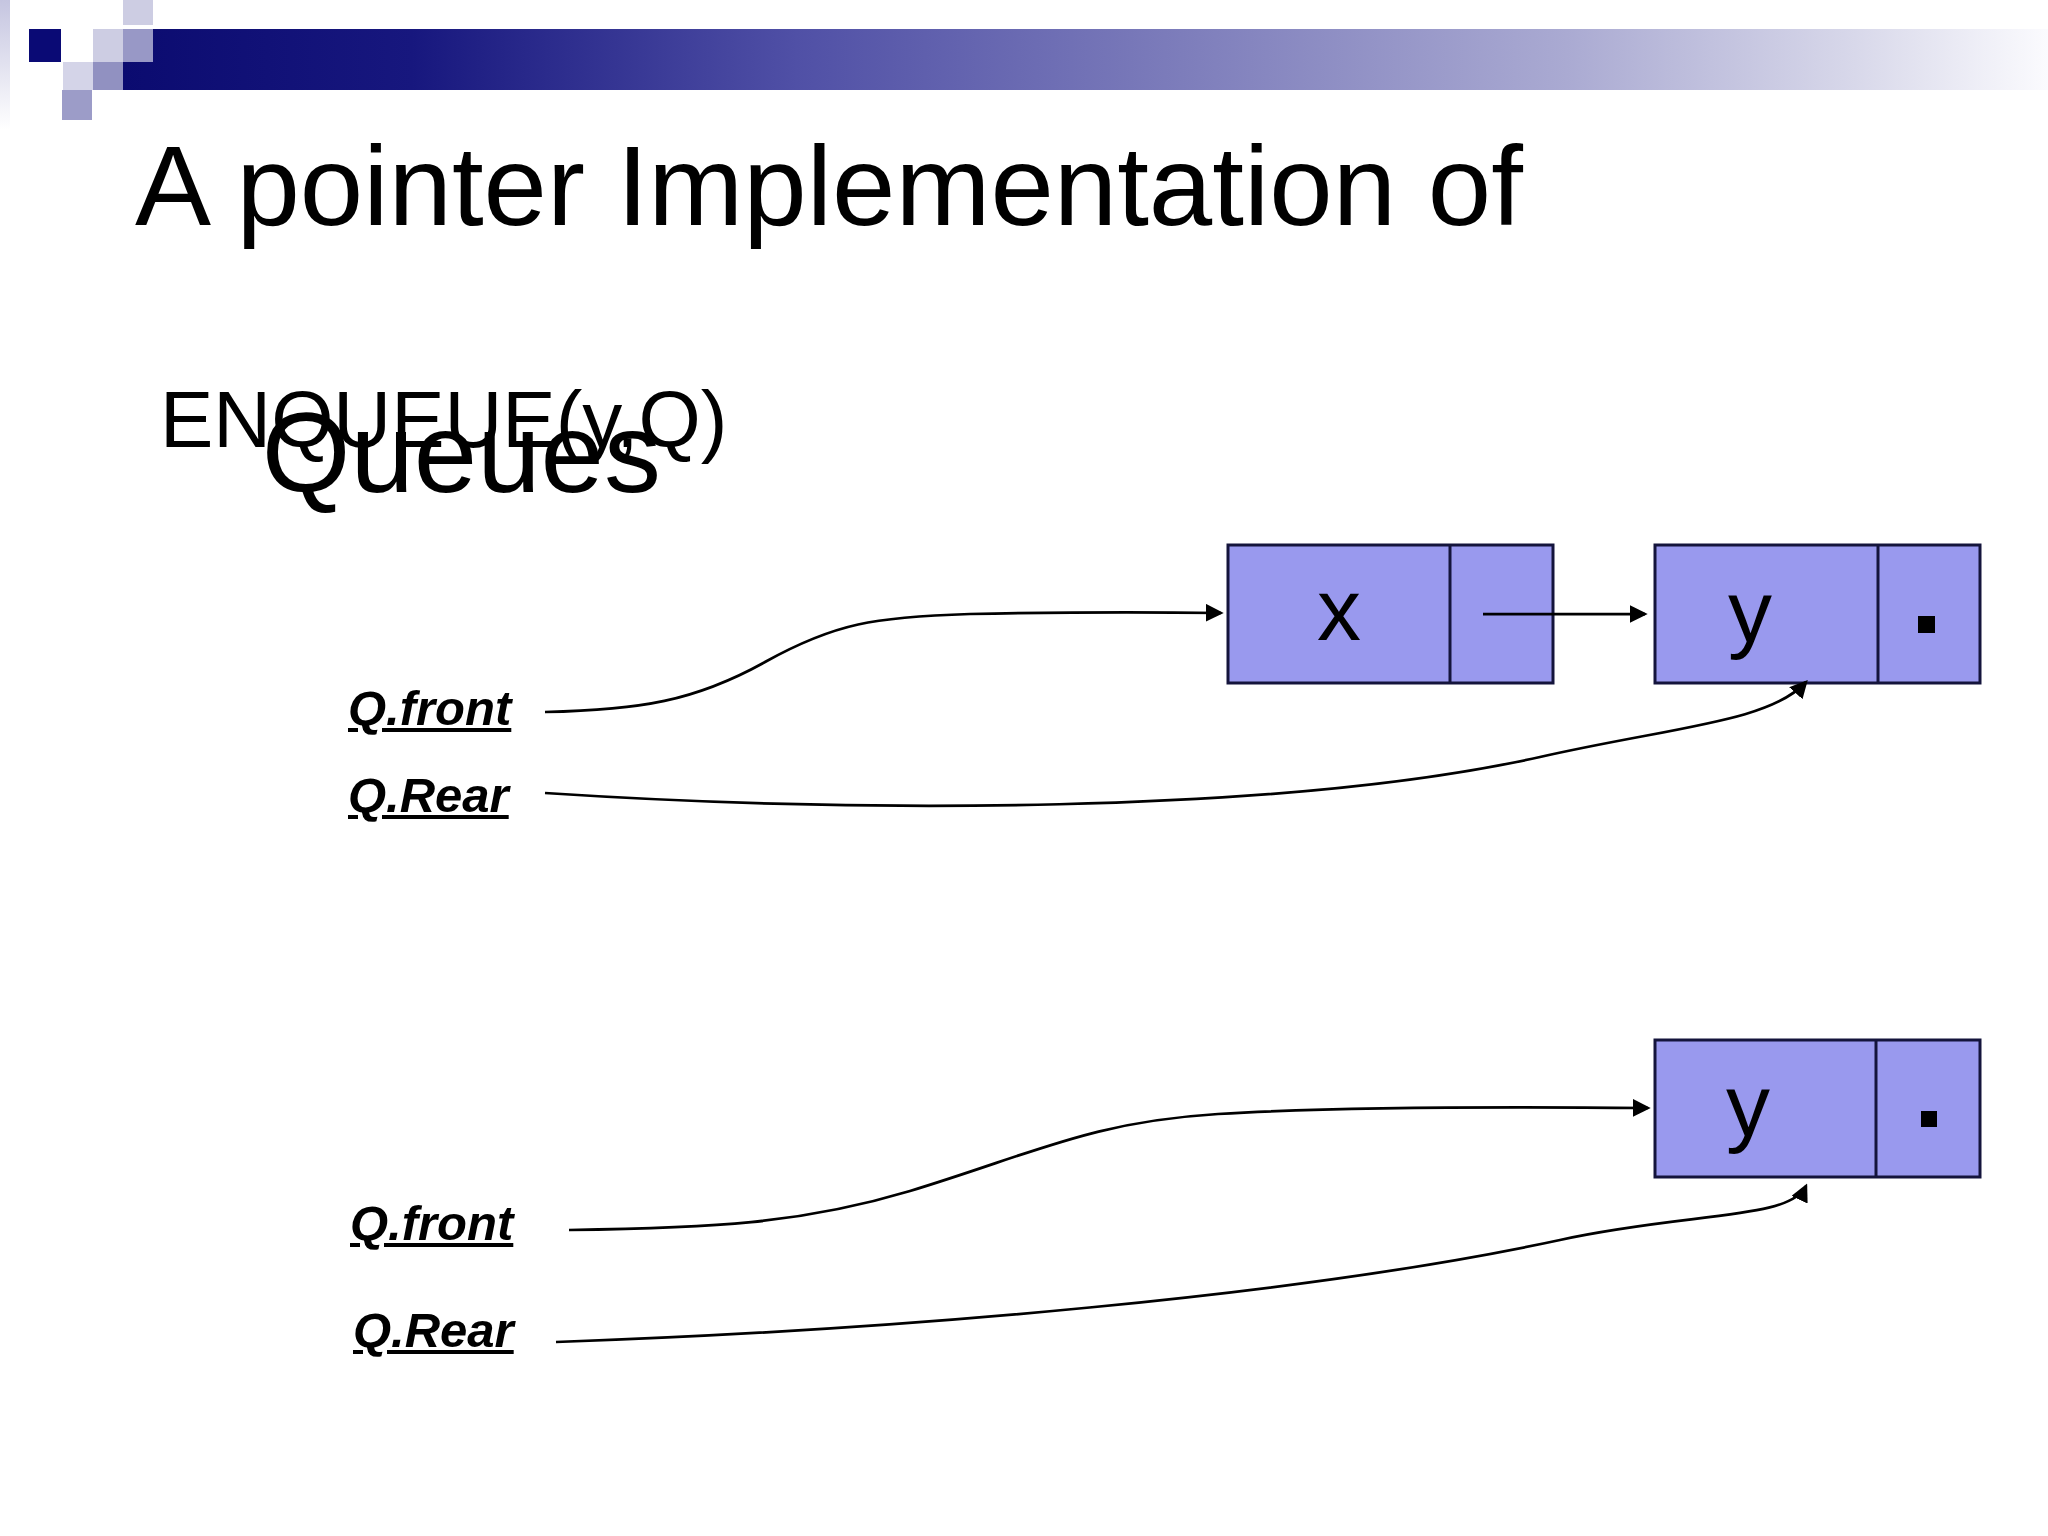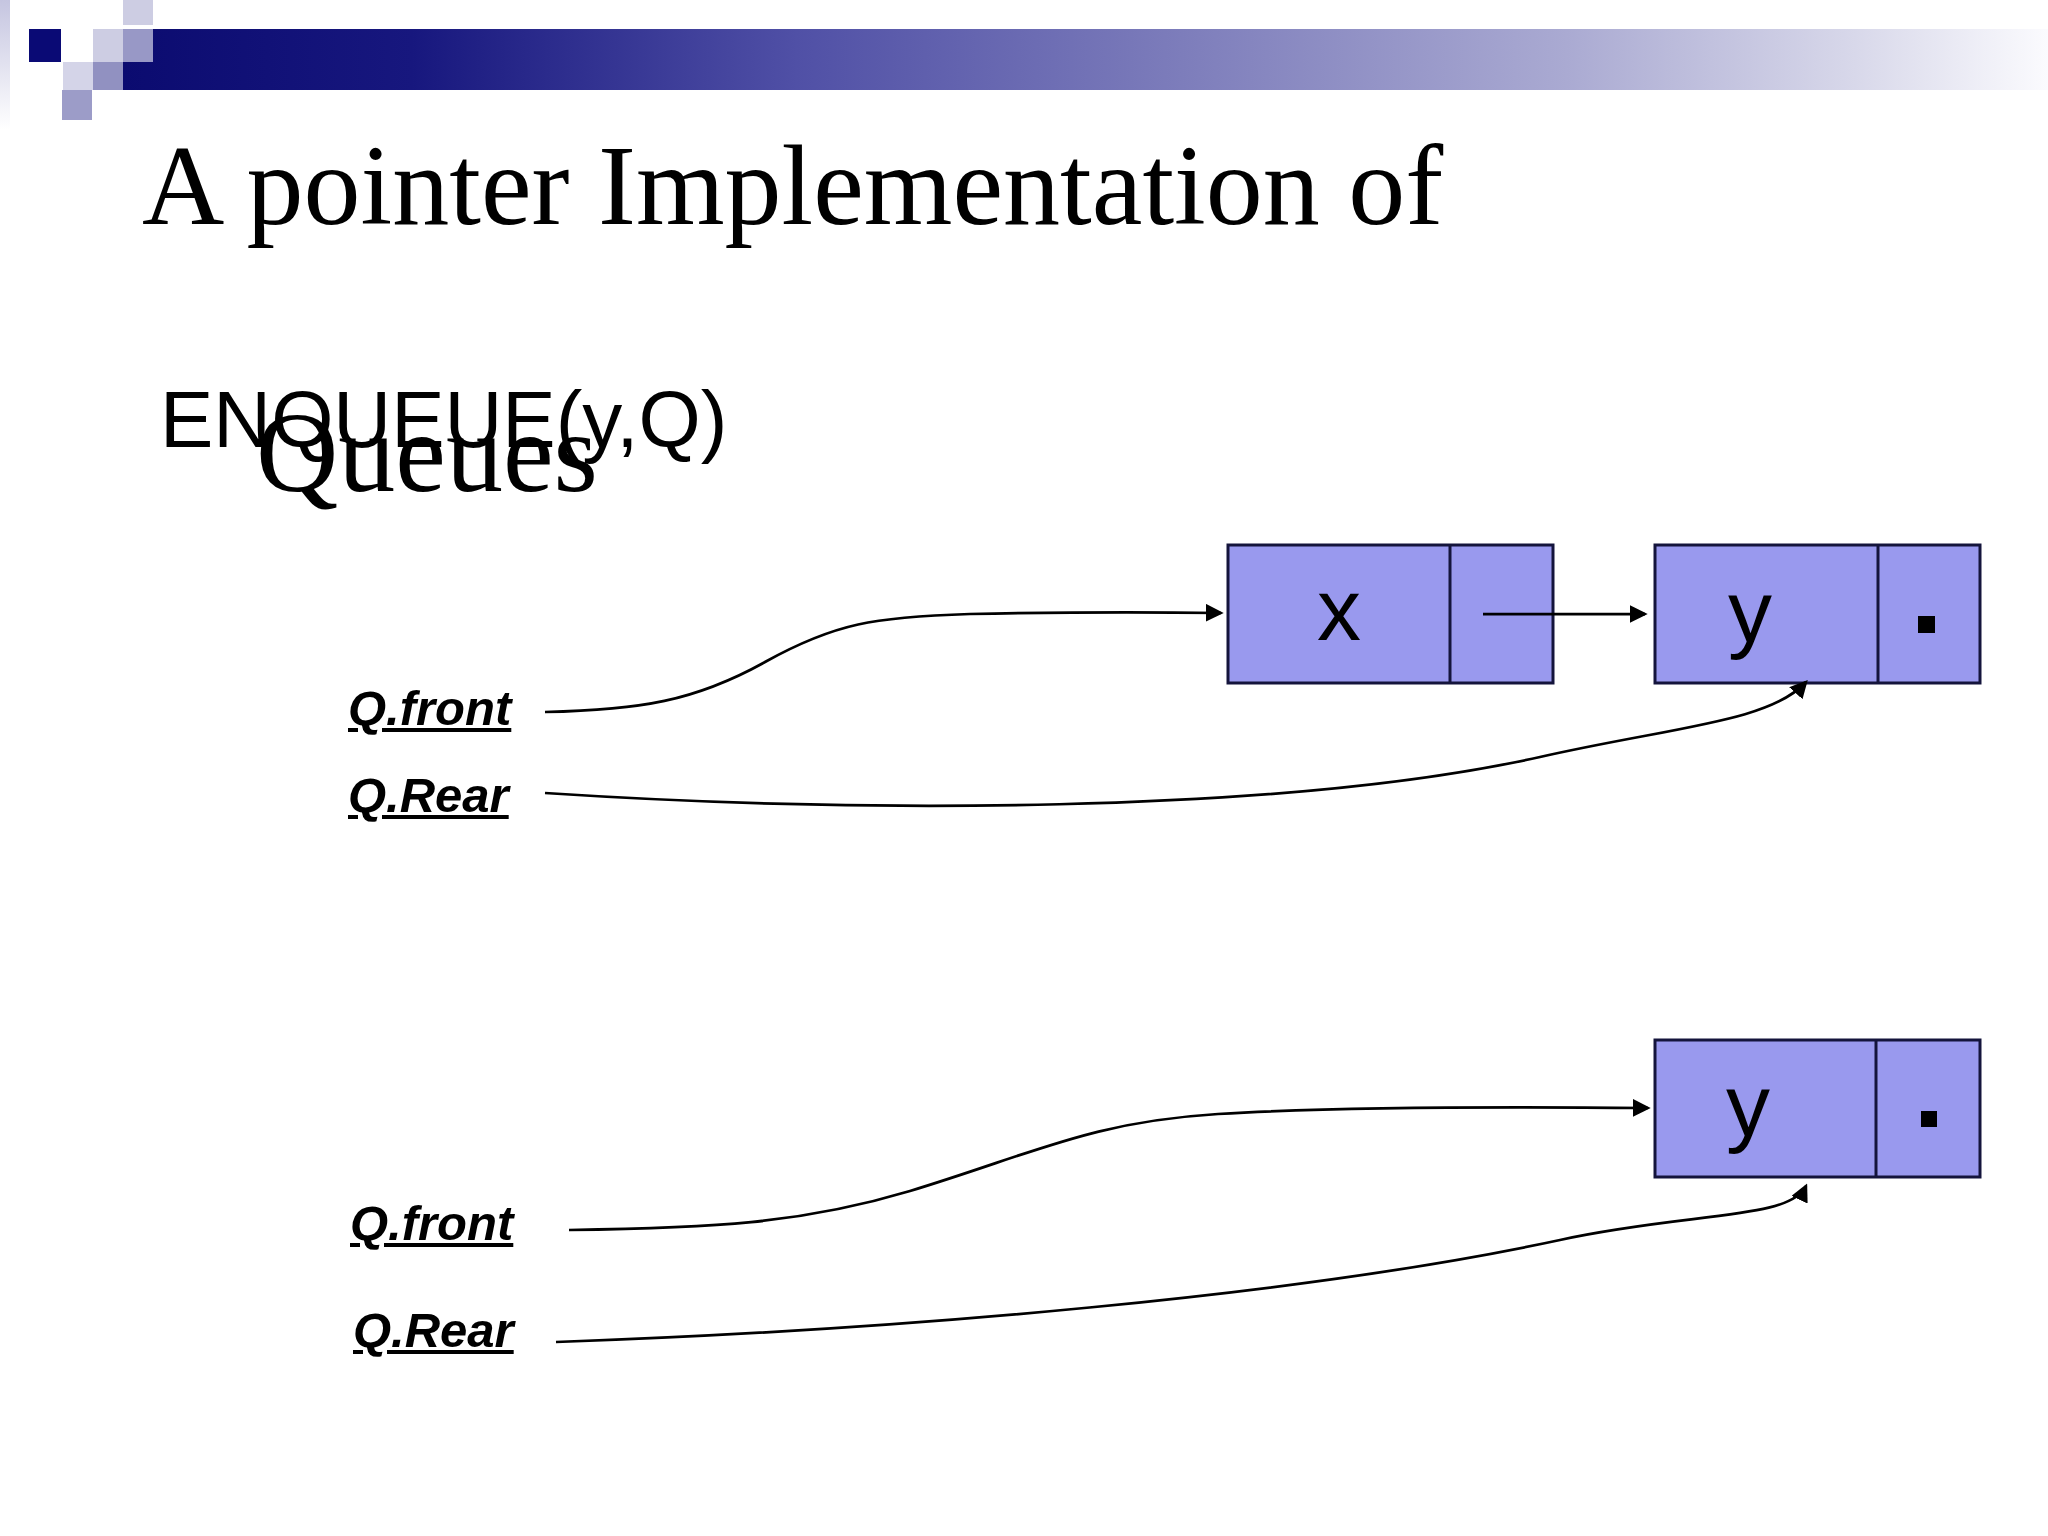--- a/index.html
+++ b/index.html
@@ -7,21 +7,21 @@
     position:relative;width:2048px;height:1536px;background:#ffffff;
     font-family:"Liberation Sans", sans-serif;color:#000;overflow:hidden;
   }
   .abs{position:absolute;}
   
   .strip{left:0;top:0;width:10px;height:130px;
     background:linear-gradient(to bottom, var(--strip-top) 0%, #ffffff 100%);}
   .banner{left:123px;top:29px;width:1925px;height:61px;}
   .sq{position:absolute;}
   
-  .title{left:142px;top:119px;font-size:114px;line-height:1.17;white-space:pre;font-family:Liberation Serif, serif;}
+  .title{left:135px;top:119px;font-size:114px;line-height:1.17;white-space:pre;}
   .heading{font-size:80px;line-height:1;white-space:pre;}
   .h-enq{left:160px;top:380px;}
   .h-deq{left:160px;top:895px;}
   .ptr-label{font-size:49px;font-weight:bold;font-style:italic;line-height:1;white-space:pre;text-decoration:underline;}
   svg text.node-val{font-family:"Liberation Sans", sans-serif;font-size:88px;fill:#000;}
   svg{left:0;top:0;}
 </style>
 </head>
 <body>
 

